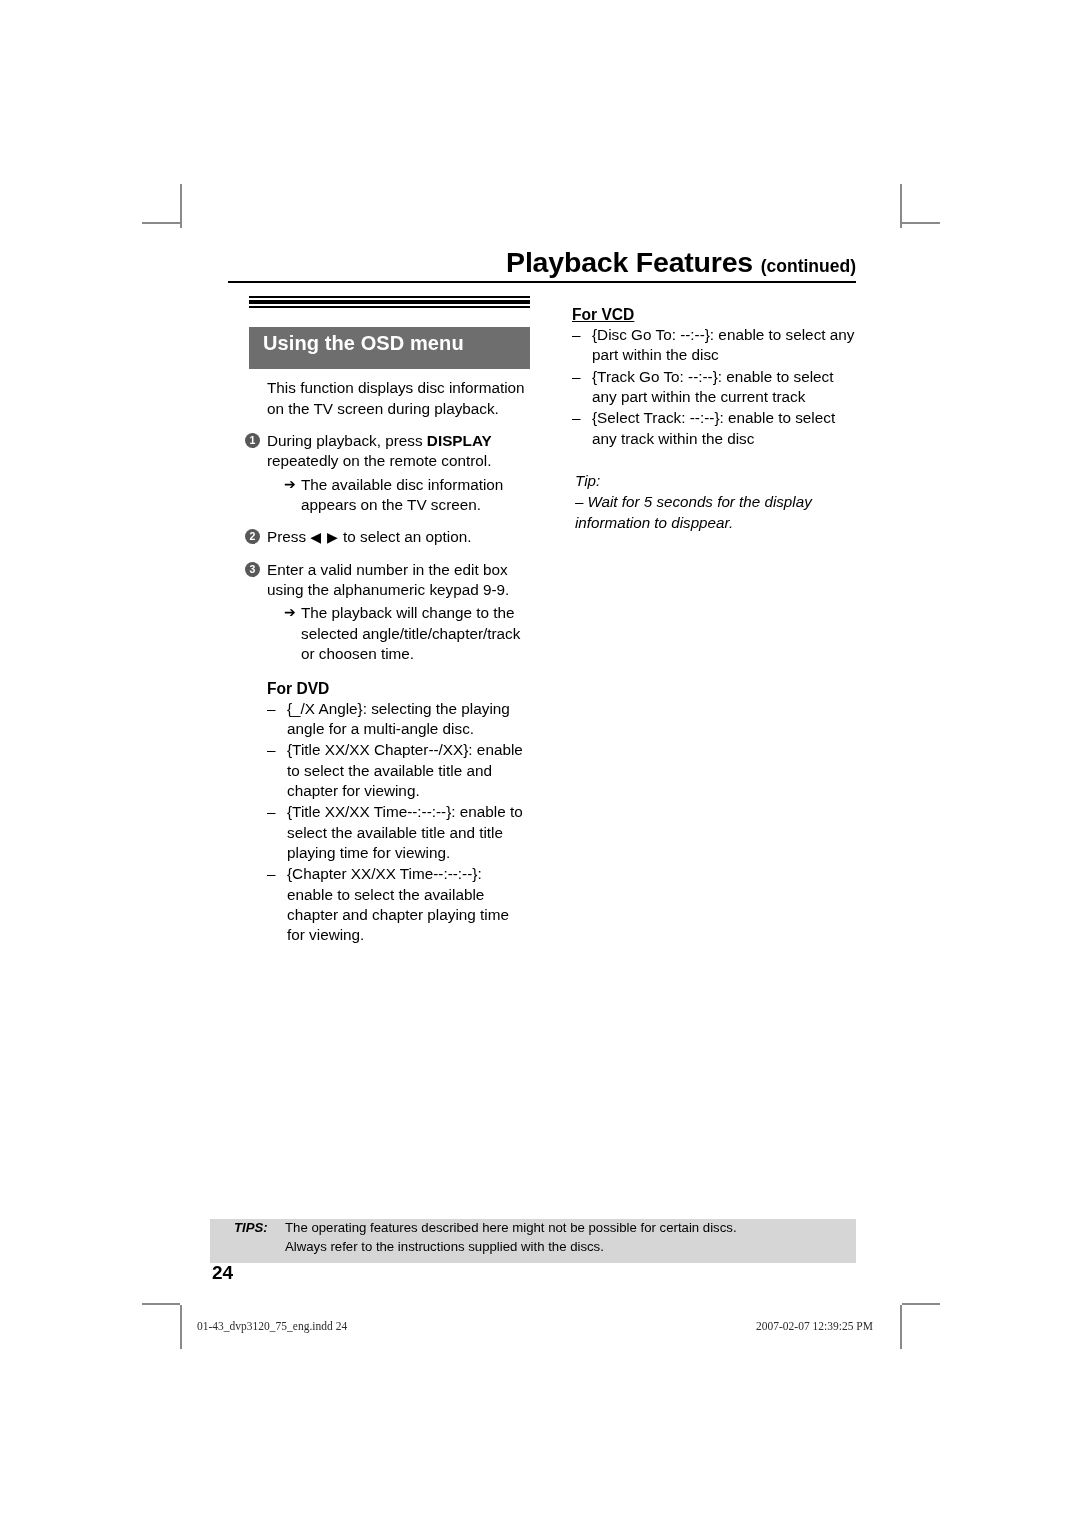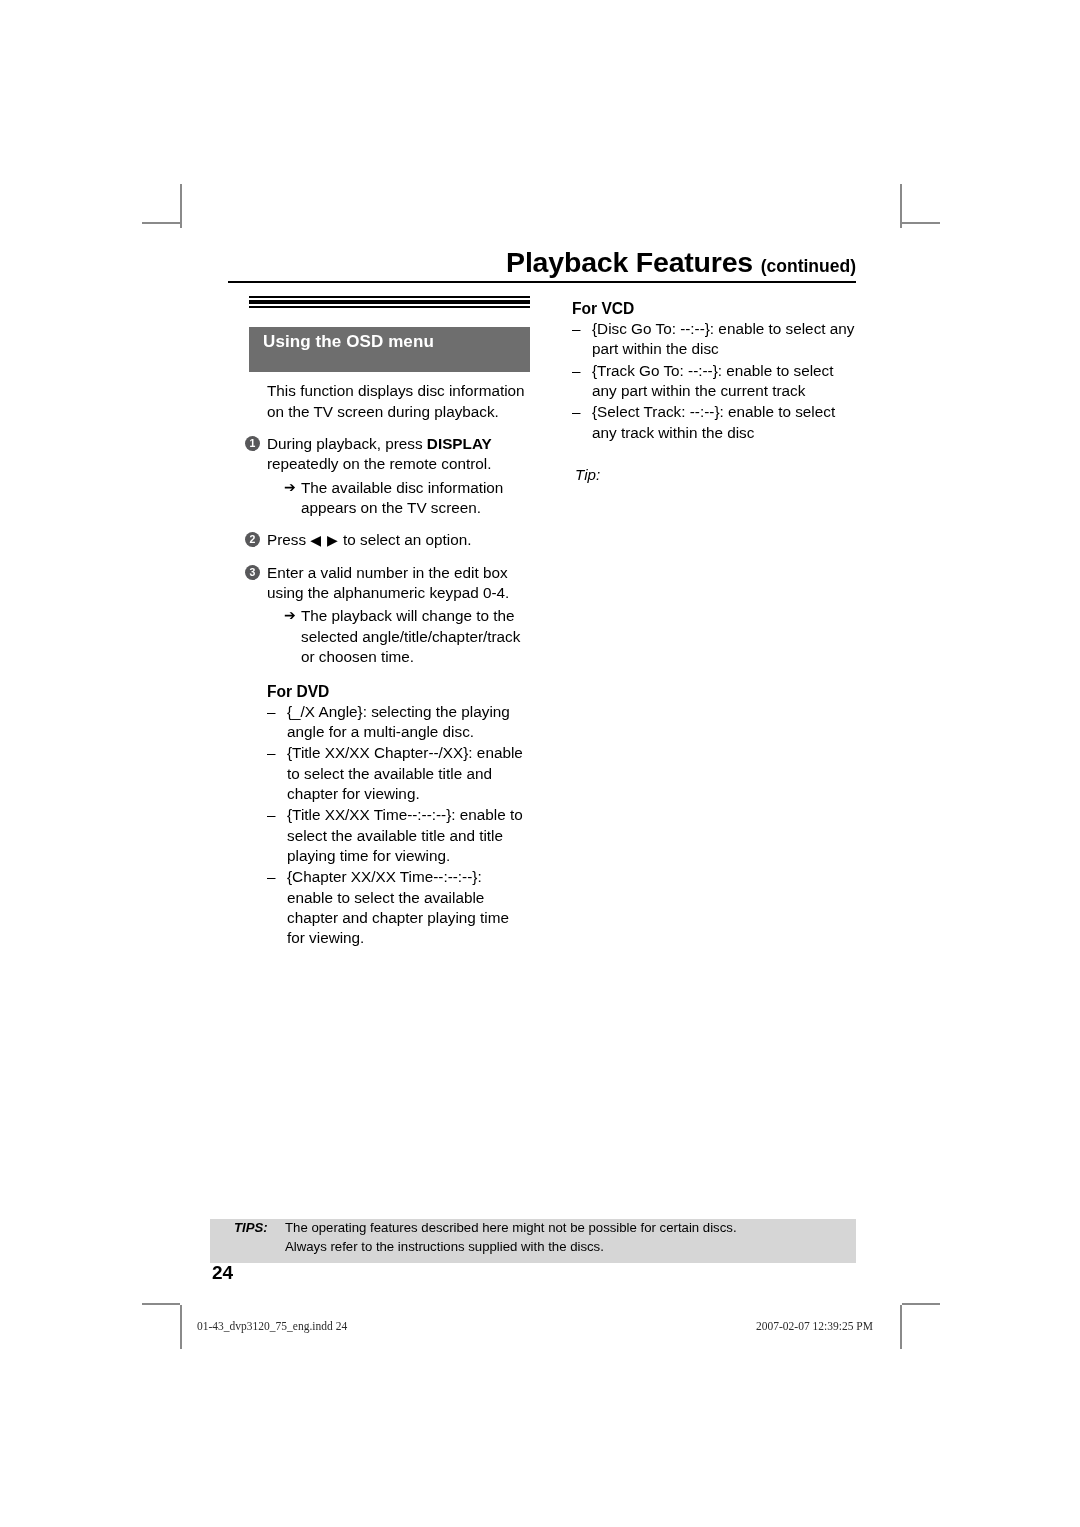--- a/index.html
+++ b/index.html
@@ -82,23 +82,23 @@
     line-height: 1.28;
     margin: 9px 0 9px 1px;
     letter-spacing: -0.1px;
   }
 
   
   #osd-bar {
     margin-top: 19px;
     background: #6e6e6e;
     color: #ffffff;
-    font-size: 17px;
-    font-weight: bold;
-    padding: 5px 0 20px 14px;
+    font-size: 20px;
+    font-weight: bold;
+    padding: 5px 0 14px 14px;
     letter-spacing: 0.1px;
   }
 
   .para {
     font-size: 15.3px;
     line-height: 1.33;
     margin-top: 9px;
     margin-left: 18px;
   }
 
@@ -149,21 +149,21 @@
     letter-spacing: 1px;
   }
 
   
   .sub-head {
     font-size: 15.6px;
     font-weight: bold;
     margin-top: 15px;
     margin-left: 18px;
   }
-  .sub-head.tight { margin-top: 4px; }
+  .sub-head.tight { margin-top: 10px; text-decoration: underline; }
 
   
   .dash-item {
     position: relative;
     margin-top: 1px;
     margin-left: 18px;
     padding-left: 20px;
     font-size: 15.3px;
     line-height: 1.33;
   }
@@ -264,21 +264,21 @@
     </div>
     <div class="result">
       <span class="arrow">➔</span><span>The available disc information appears on the TV screen.</span>
     </div>
 
     <div class="step">
       <span class="step-num">2</span><span>Press </span><span class="nav-tri">◀ ▶</span><span> to select an option.</span>
     </div>
 
     <div class="step">
-      <span class="step-num">3</span><span>Enter a valid number in the edit box using the alphanumeric keypad 0-4.</span>
+      <span class="step-num">3</span><span>Enter a valid number in the edit box using the alphanumeric keypad 9-9.</span>
     </div>
     <div class="result">
       <span class="arrow">➔</span><span>The playback will change to the selected angle/title/chapter/track or choosen time.</span>
     </div>
 
     <div class="sub-head">For DVD</div>
 
     <div class="dash-item">
       <span class="dash">–</span><span>{_/X Angle}: selecting the playing angle for a multi-angle disc.</span>
     </div>
@@ -301,20 +301,21 @@
     </div>
     <div class="dash-item" style="margin-left:0;">
       <span class="dash">–</span><span>{Track Go To: --:--}: enable to select any part within the current track</span>
     </div>
     <div class="dash-item" style="margin-left:0;">
       <span class="dash">–</span><span>{Select Track: --:--}: enable to select any track within the disc</span>
     </div>
 
     <div id="tip-block">
       <div id="tip-label">Tip:</div>
+      <div id="tip-text"><span class="dash">–</span><span>Wait for 5 seconds for the display information to disppear.</span></div>
     </div>
   </div>
 
   <div id="tips-band">
     <div id="tips-inner">
       <span id="tips-label">TIPS:</span>
       <div id="tips-lines">
         <div>The operating features described here might not be possible for certain discs.</div>
         <div>Always refer to the instructions supplied with the discs.</div>
       </div>

